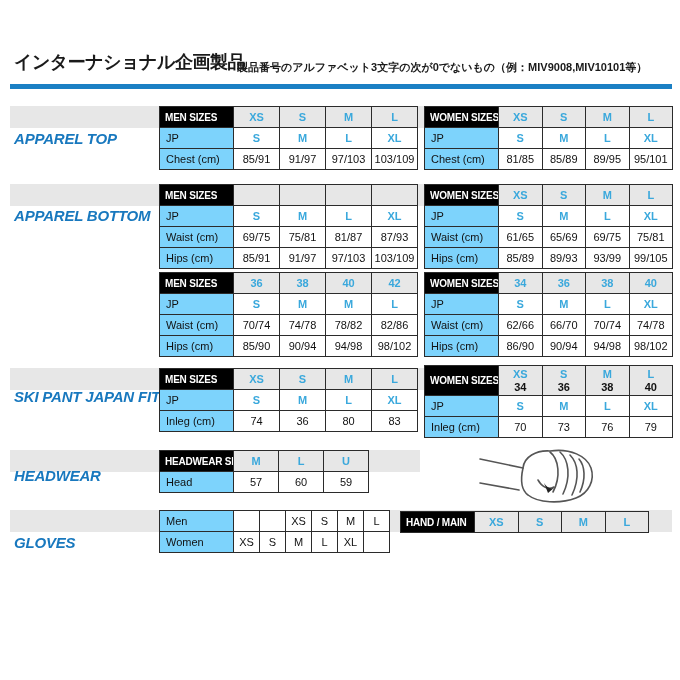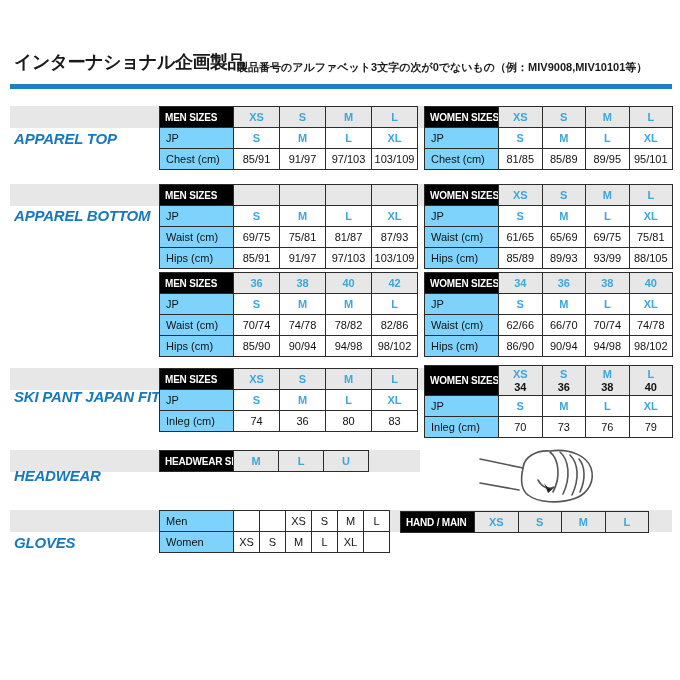--- a/index.html
+++ b/index.html
@@ -160,21 +160,21 @@
         <div class="c val">61/65</div>
         <div class="c val">65/69</div>
         <div class="c val">69/75</div>
         <div class="c val">75/81</div>
       </div>
       <div class="row">
         <div class="c lbl">Hips (cm)</div>
         <div class="c val">85/89</div>
         <div class="c val">89/93</div>
         <div class="c val">93/99</div>
-        <div class="c val">88/105</div>
+        <div class="c val">99/105</div>
       </div>
     </div>
   <div class="tbl-slot" style="left:159px;top:272px;--cw:46px">
       <div class="row hdr">
         <div class="c lbl hl">MEN SIZES</div>
         <div class="c val hv">36</div>
         <div class="c val hv">38</div>
         <div class="c val hv">40</div>
         <div class="c val hv">42</div>
       </div>
@@ -290,20 +290,26 @@
       </div>
     </div>
 
   <div class="tbl-slot" style="left:159px;top:450px;--cw:45px">
       <div class="row hdr">
         <div class="c lbl hl">HEADWEAR SIZE</div>
         <div class="c val hv">M</div>
         <div class="c val hv">L</div>
         <div class="c val hv">U</div>
       </div>
+      <div class="row">
+        <div class="c lbl">Head</div>
+        <div class="c val">57</div>
+        <div class="c val">60</div>
+        <div class="c val">59</div>
+      </div>
     </div>
 
   <div class="tbl-slot" style="left:159px;top:510px;--cw:26px">
       <div class="row">
         <div class="c lbl">Men</div>
         <div class="c val"></div>
         <div class="c val"></div>
         <div class="c val">XS</div>
         <div class="c val">S</div>
         <div class="c val">M</div>

